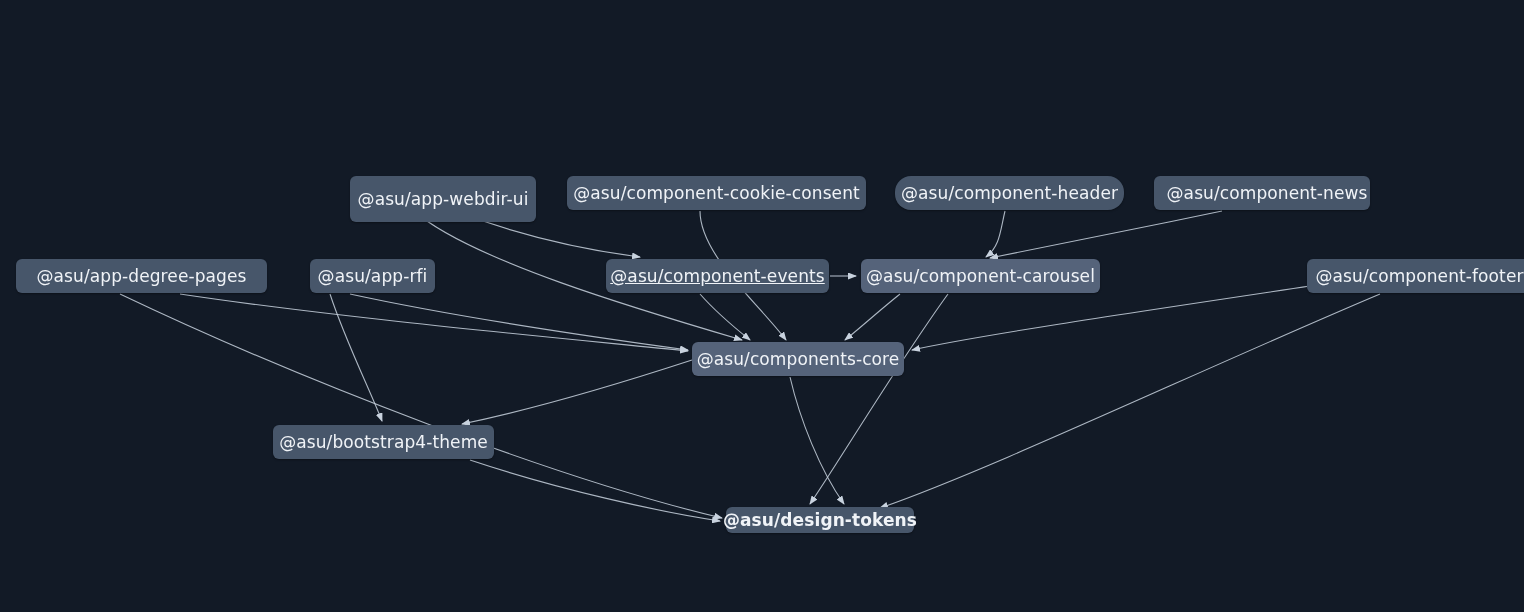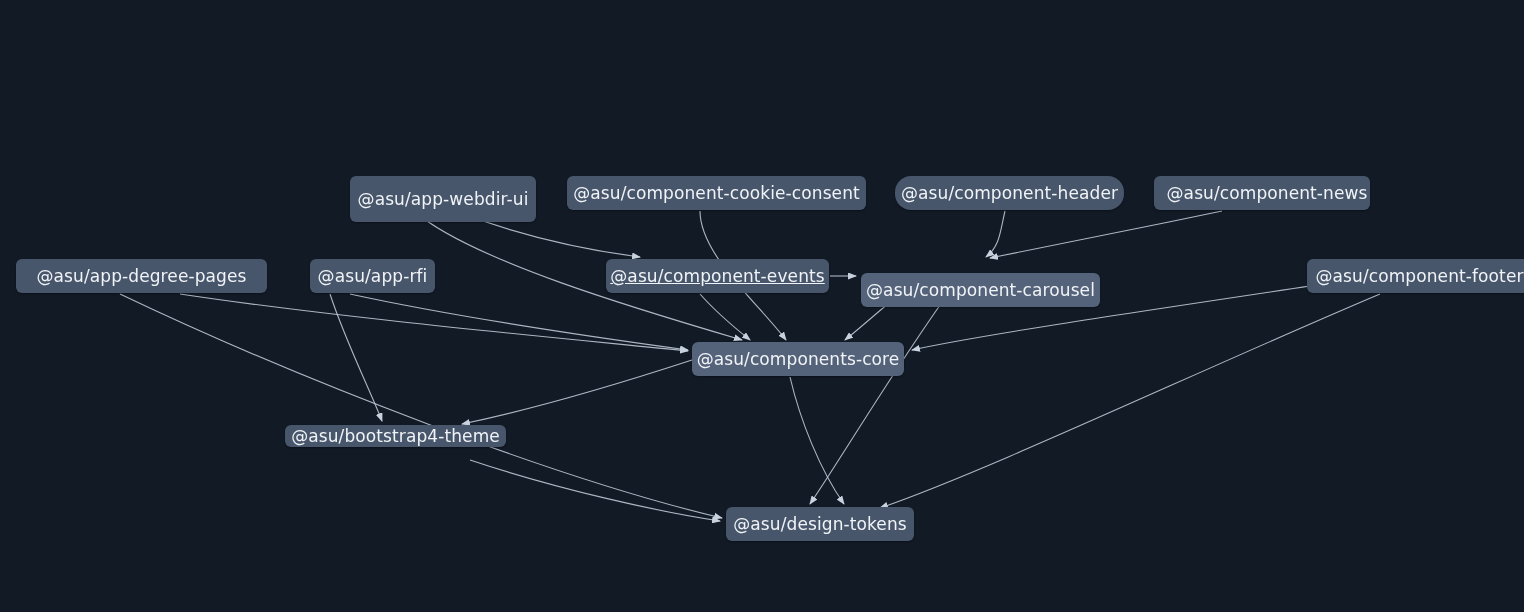--- a/index.html
+++ b/index.html
@@ -98,29 +98,29 @@
       </div>
       <div class="node" style="left: 16px; top: 259px; width: 251px; height: 34px;">
         <span class="node-label">@asu/app-degree-pages</span>
       </div>
       <div class="node" style="left: 272px; top: 259px; width: 125px; height: 34px; margin-left: 38px;">
         <span class="node-label">@asu/app-rfi</span>
       </div>
       <div class="node" style="left: 606px; top: 259px; width: 223px; height: 34px; text-decoration: underline;">
         <span class="node-label">@asu/component-events</span>
       </div>
-      <div class="node highlight" style="left: 861px; top: 259px; width: 239px; height: 34px; margin-top: 14px;">
+      <div class="node highlight" style="left: 861px; top: 259px; width: 239px; height: 34px;">
         <span class="node-label">@asu/component-carousel</span>
       </div>
       <div class="node" style="left: 1307px; top: 259px; width: 225px; height: 34px;">
         <span class="node-label">@asu/component-footer</span>
       </div>
       <div class="node highlight" style="left: 692px; top: 342px; width: 212px; height: 34px;">
         <span class="node-label">@asu/components-core</span>
       </div>
-      <div class="node" style="left: 285px; top: 425px; width: 221px; height: 22px;">
+      <div class="node" style="left: 273px; top: 425px; width: 221px; height: 34px;">
         <span class="node-label">@asu/bootstrap4-theme</span>
       </div>
-      <div class="node" style="left: 726px; top: 507px; width: 188px; height: 34px;">
+      <div class="node" style="left: 726px; top: 507px; width: 188px; height: 26px; font-weight: bold;">
         <span class="node-label">@asu/design-tokens</span>
       </div>
     </div>
 </div>
 
 </body></html>

